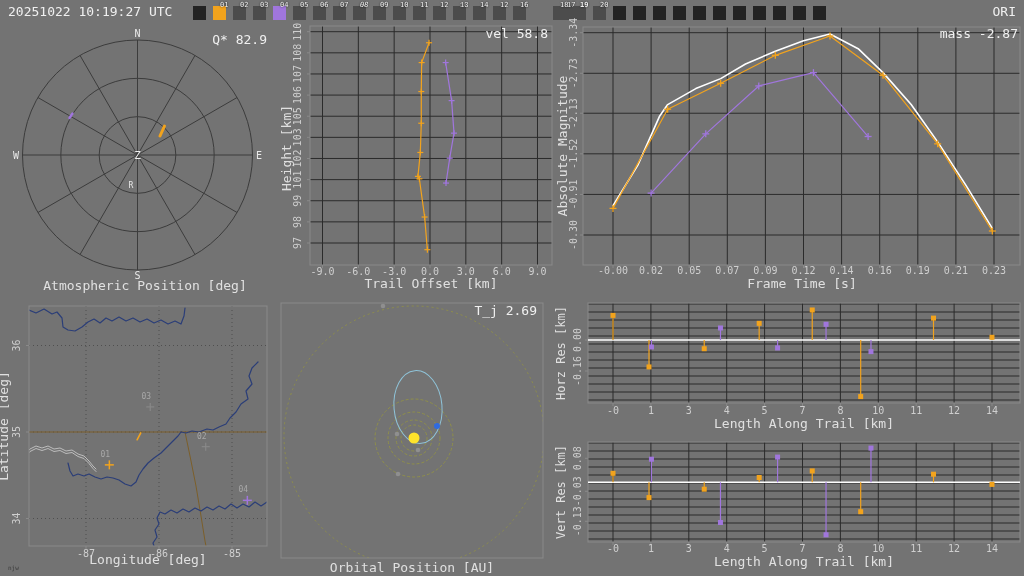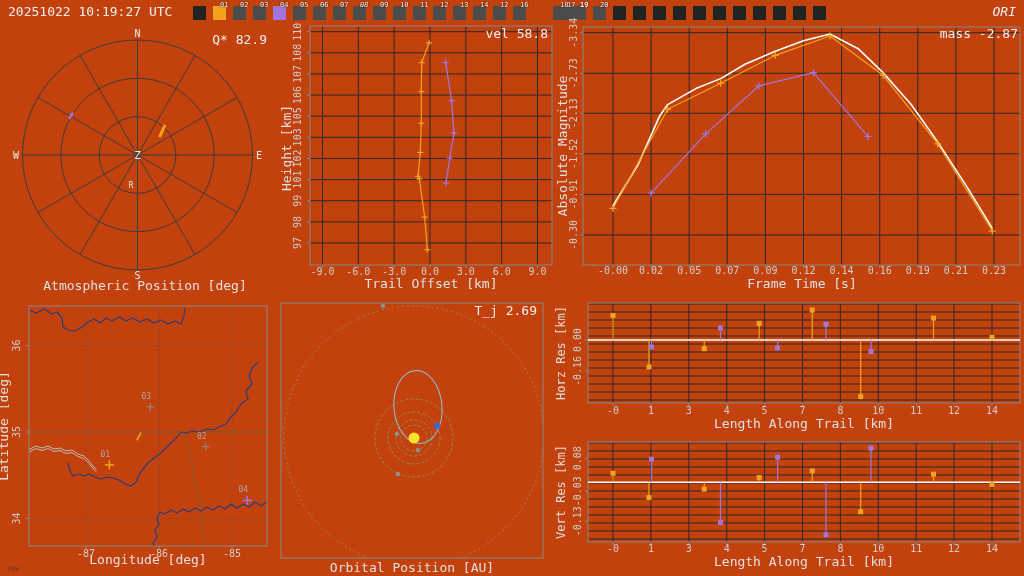--- a/index.html
+++ b/index.html
@@ -1,16 +1,16 @@
 <!DOCTYPE html>
 <html><head>
 <meta charset="utf-8">
 <style>
   html,body{margin:0;padding:0;background:#000;}
-  #screen{position:relative;width:1024px;height:576px;background:#c2410c;overflow:hidden;
+  #screen{position:relative;width:1024px;height:576px;background:#737373;overflow:hidden;
           font-family:"DejaVu Sans Mono",monospace;}
   #screen svg{position:absolute;overflow:visible;}
   .hdr-text{position:absolute;color:#f0f0f0;font-size:13px;white-space:pre;}
   .slot{position:absolute;width:20px;height:18px;}
   .slot .sq{position:absolute;left:0;top:3px;width:13px;height:14px;}
   .slot .lb{position:absolute;left:7px;top:-2px;font-size:7px;line-height:8px;color:#f2f2f2;
             text-shadow:0 0 2px #000;}
   text{font-family:"DejaVu Sans Mono",monospace;}
   .t-ann{font-size:13px;fill:#f0f0f0;}
   .t-ax{font-size:13px;fill:#e0e0e0;}
@@ -141,21 +141,21 @@
         <div class="sq" style="background: rgb(35, 35, 35);"></div>
       </div>
       <div class="slot" style="left: 793px;">
         <div class="sq" style="background: rgb(35, 35, 35);"></div>
       </div>
       <div class="slot" style="left: 813px;">
         <div class="sq" style="background: rgb(35, 35, 35);"></div>
       </div>
     </div>
 
-  <div class="hdr-text" style="right:8px;left:auto;top:4px;position:absolute;font-style:italic;">ORI</div>
+  <div class="hdr-text" style="right:8px;left:auto;top:4px;position:absolute;">ORI</div>
 
   <svg id="p-polar" width="285" height="280" style="left:0;top:20px;">
     <g>
         <circle cx="137.5" cy="135" r="38.333333333333336" fill="none" stroke="#3c3c3c" stroke-width="1"></circle>
         <circle cx="137.5" cy="135" r="76.66666666666667" fill="none" stroke="#3c3c3c" stroke-width="1"></circle>
         <circle cx="137.5" cy="135" r="115" fill="none" stroke="#3c3c3c" stroke-width="1"></circle>
         <line x1="22.5" y1="135" x2="252.5" y2="135" stroke="#3c3c3c" stroke-width="1"></line>
         <line x1="37.90707856478954" y1="77.5" x2="237.09292143521046" y2="192.5" stroke="#3c3c3c" stroke-width="1"></line>
         <line x1="79.99999999999999" y1="35.40707856478956" x2="195" y2="234.59292143521043" stroke="#3c3c3c" stroke-width="1"></line>
         <line x1="137.5" y1="20" x2="137.5" y2="250" stroke="#3c3c3c" stroke-width="1"></line>

